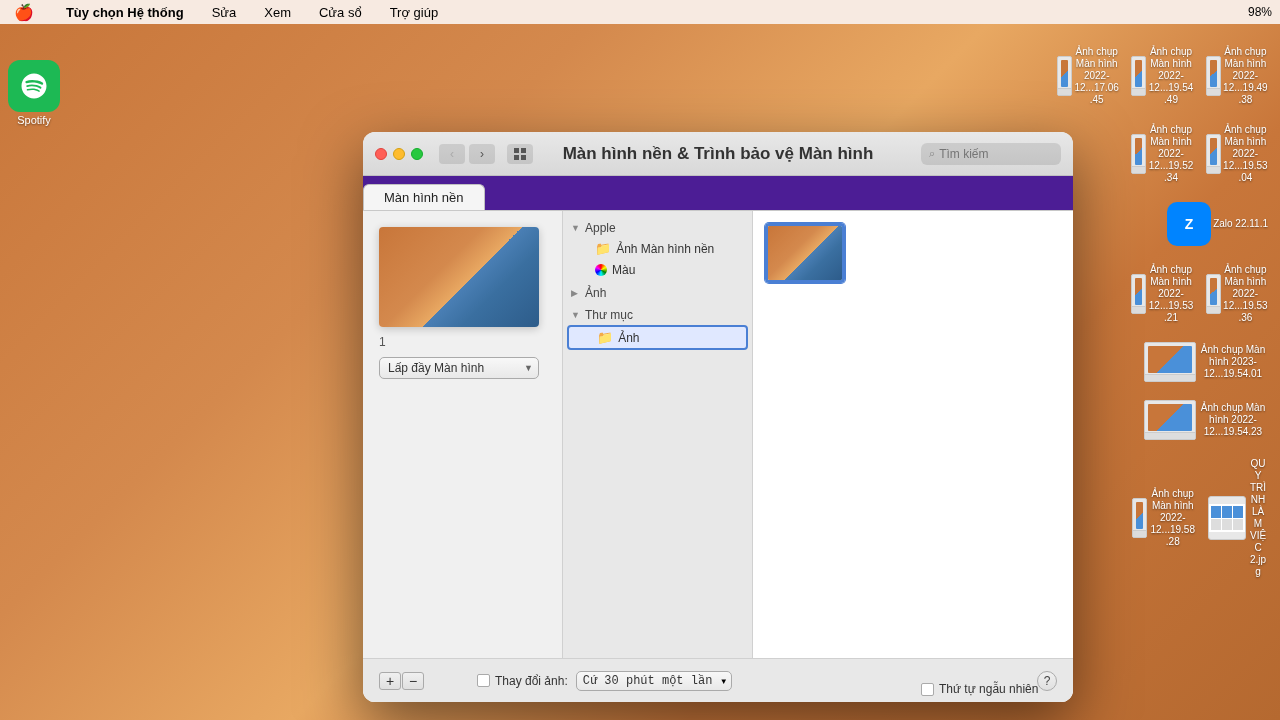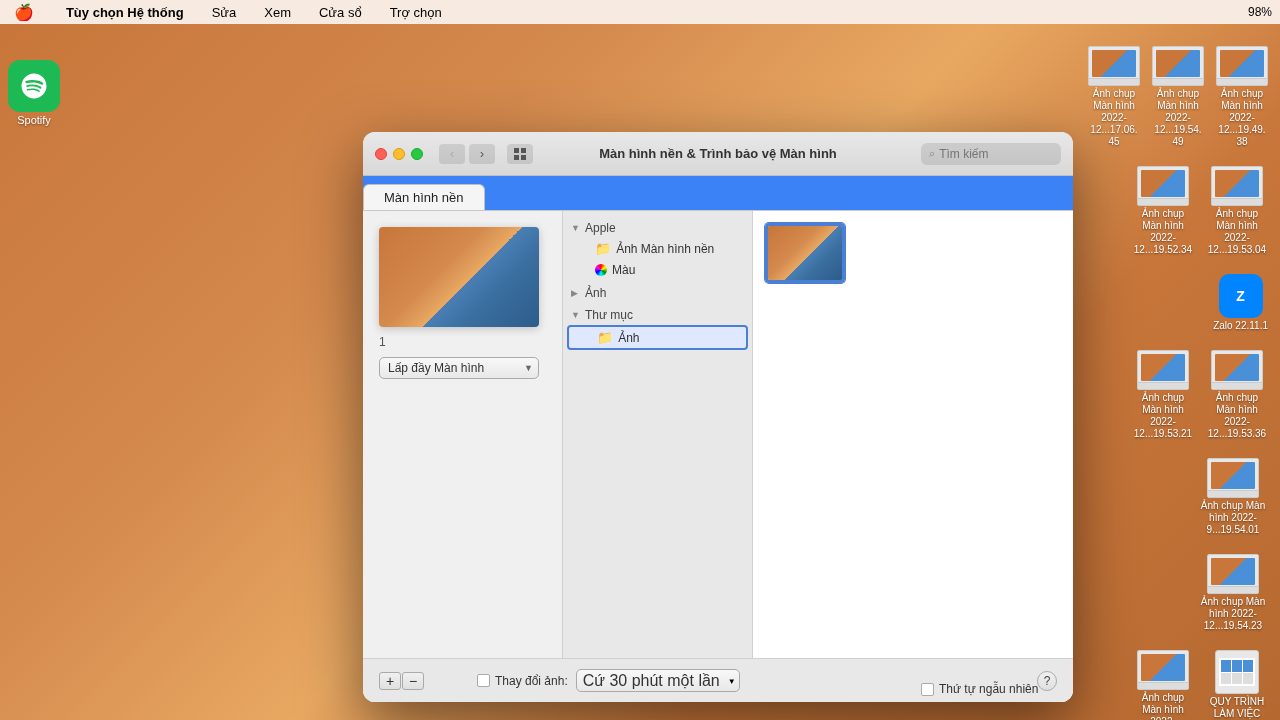--- a/index.html
+++ b/index.html
@@ -58,21 +58,21 @@
       top: 10px;
       right: 0;
       width: 160px;
       display: flex;
       flex-direction: column;
       gap: 4px;
       padding: 8px;
     }
     .desktop-icon {
       display: flex;
-      flex-direction: column;
+      flex-direction: row;
       align-items: center;
       gap: 2px;
       cursor: pointer;
       padding: 4px;
       border-radius: 4px;
     }
     .screenshot-thumb {
       width: 52px;
       height: 40px;
       background: #e8e8e8;
@@ -202,21 +202,21 @@
       align-items: center;
       justify-content: center;
       cursor: pointer;
       margin-left: 4px;
     }
 
     .window-title {
       position: absolute;
       left: 50%;
       transform: translateX(-50%);
-      font-size: 13px;
+      font-size: 17px;
       font-weight: 600;
       color: #333;
     }
 
     .search-box {
       margin-left: auto;
       display: flex;
       align-items: center;
       background: rgba(0,0,0,0.1);
       border-radius: 6px;
@@ -229,21 +229,21 @@
       border: none;
       background: transparent;
       outline: none;
       font-size: 12px;
       color: #555;
       width: 100%;
     }
 
     
     .window-tabs {
-      background: #3b82f6;
+      background: #4c1d95;
       display: flex;
       justify-content: flex-start;
       padding: 8px 0 0 0;
       gap: 4px;
       border-bottom: 1px solid #c8c8c8;
     }
     .tab-btn {
       padding: 5px 20px;
       border-radius: 6px 6px 0 0;
       font-size: 13px;
@@ -461,24 +461,25 @@
       height: 13px;
       border: 1px solid #aaa;
       border-radius: 2px;
       background: white;
     }
     .interval-dropdown {
       background: linear-gradient(180deg, #f8f8f8, #e8e8e8);
       border: 1px solid #aaa;
       border-radius: 5px;
       padding: 2px 18px 2px 6px;
-      font-size: 16px;
+      font-size: 12px;
       color: #333;
       cursor: pointer;
       appearance: none;
+      font-family: Liberation Mono, monospace;
     }
     .dropdown-wrapper2 {
       position: relative;
     }
     .dropdown-arrow2 {
       position: absolute;
       right: 4px;
       top: 50%;
       transform: translateY(-50%);
       font-size: 8px;
@@ -512,21 +513,21 @@
   </style>
 </head>
 <body>
 
 <div class="menubar">
   <span class="menubar-item menubar-apple">🍎</span>
   <span class="menubar-item bold">Tùy chọn Hệ thống</span>
   <span class="menubar-item">Sửa</span>
   <span class="menubar-item">Xem</span>
   <span class="menubar-item">Cửa sổ</span>
-  <span class="menubar-item">Trợ chọn</span>
+  <span class="menubar-item">Trợ giúp</span>
   <div class="menubar-right">
     <span class="menubar-right-item">98%</span>
   </div>
 </div>
 
 <div class="desktop">
 
   <div class="dock-spotify">
     <div class="spotify-icon">
       <svg width="30" height="30" viewBox="0 0 24 24" fill="white">
@@ -597,21 +598,21 @@
         </div>
         <div class="desktop-icon-label">Ảnh chụp Màn hình 2022-12...19.53.36</div>
       </div>
     </div>
 
     <div style="display:flex; gap:4px; justify-content:flex-end; margin-top:6px;">
       <div class="desktop-icon">
         <div class="screenshot-thumb">
           <div class="screenshot-thumb-bar"></div>
         </div>
-        <div class="desktop-icon-label">Ảnh chụp Màn hình 2022-9...19.54.01</div>
+        <div class="desktop-icon-label">Ảnh chụp Màn hình 2023-12...19.54.01</div>
       </div>
     </div>
 
     <div style="display:flex; gap:4px; justify-content:flex-end; margin-top:6px;">
       <div class="desktop-icon">
         <div class="screenshot-thumb">
           <div class="screenshot-thumb-bar"></div>
         </div>
         <div class="desktop-icon-label">Ảnh chụp Màn hình 2022-12...19.54.23</div>
       </div>

